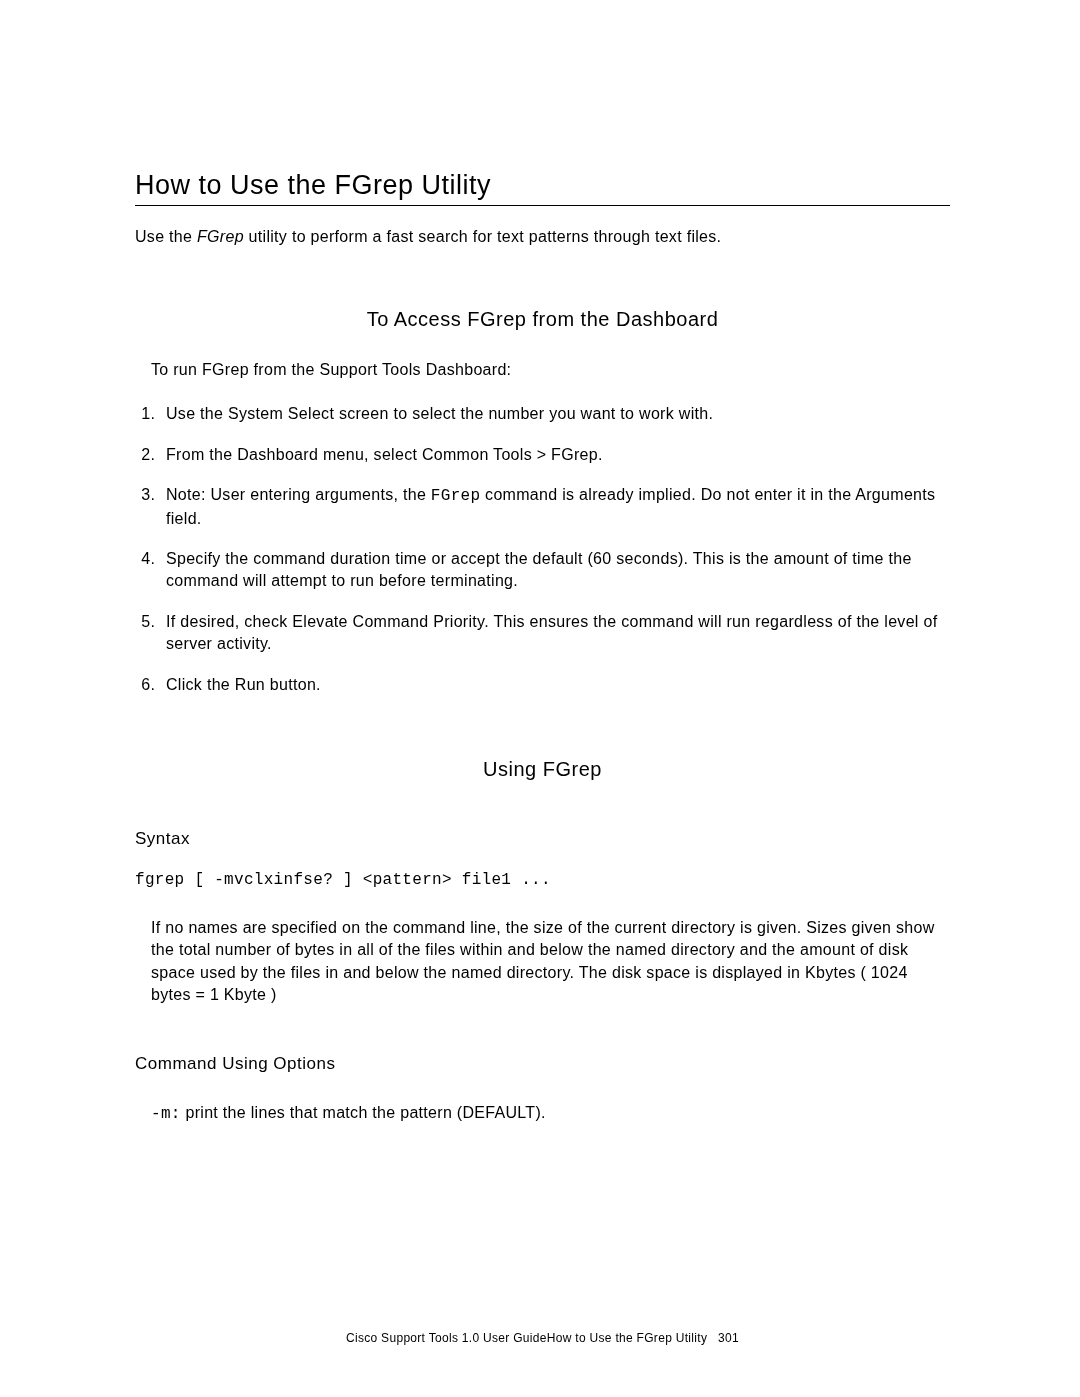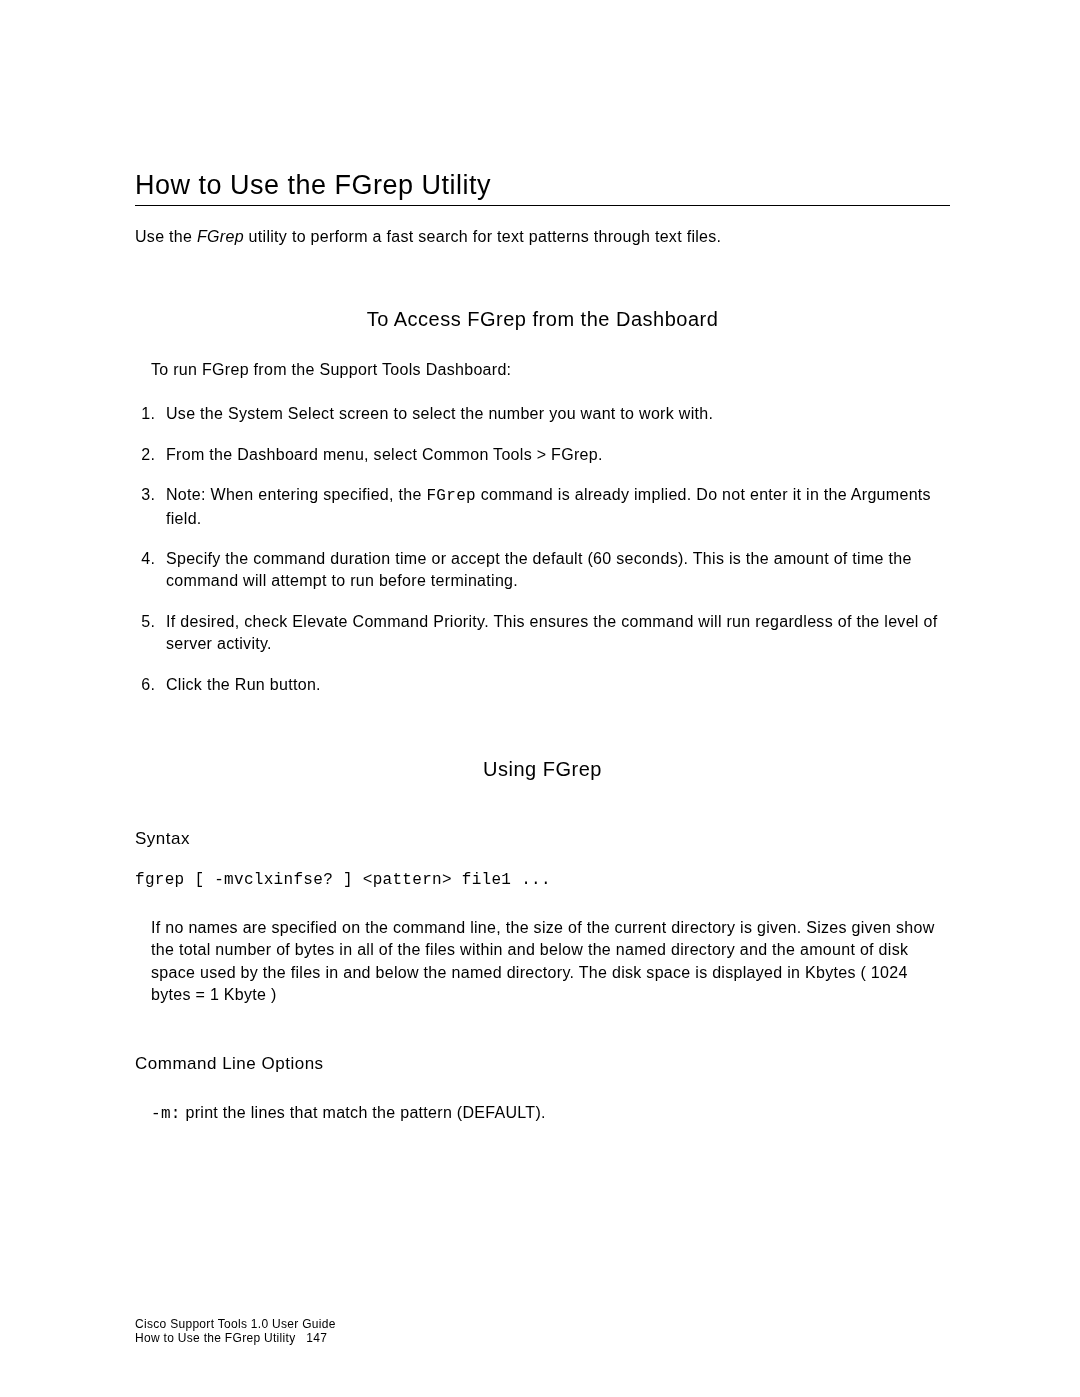--- a/index.html
+++ b/index.html
@@ -78,22 +78,21 @@
     letter-spacing: 0.3px;
   }
   .footer {
     position: absolute;
     bottom: 52px;
     left: 135px;
     right: 130px;
     font-size: 12px;
     letter-spacing: 0.3px;
     display: flex;
-    justify-content: flex-start;
-    flex-direction: column;
+    justify-content: center;
   }
 </style>
 </head>
 <body>
 
 <div class="page">
 
   <h1 class="h1">How to Use the FGrep Utility</h1>
 
   <p class="intro">
@@ -102,43 +101,43 @@
 
   <h2 class="h2">To Access FGrep from the Dashboard</h2>
 
   <p class="p">To run FGrep from the Support Tools Dashboard:</p>
 
   <ol class="ol">
     <li>Use the System Select screen to select the number you want to work with.</li>
     <li>From the Dashboard menu, select Common Tools &gt; FGrep.</li>
     <li>
       <div class="note">
-        <span>Note: When entering specified, the </span><span class="mono">FGrep</span><span> command is already implied. Do not enter it in the Arguments field.</span>
+        <span>Note: User entering arguments, the </span><span class="mono">FGrep</span><span> command is already implied. Do not enter it in the Arguments field.</span>
       </div>
     </li>
     <li>Specify the command duration time or accept the default (60 seconds). This is the amount of time the command will attempt to run before terminating.</li>
     <li>If desired, check Elevate Command Priority. This ensures the command will run regardless of the level of server activity.</li>
     <li>Click the Run button.</li>
   </ol>
 
   <h2 class="h2">Using FGrep</h2>
 
   <h3 class="h3">Syntax</h3>
 
   <p class="syntax-line">fgrep [ -mvclxinfse? ] &lt;pattern&gt; file1 ...</p>
 
   <p class="p">If no names are specified on the command line, the size of the current directory is given. Sizes given show the total number of bytes in all of the files within and below the named directory and the amount of disk space used by the files in and below the named directory. The disk space is displayed in Kbytes ( 1024 bytes = 1 Kbyte )</p>
 
-  <h3 class="h3">Command Line Options</h3>
+  <h3 class="h3">Command Using Options</h3>
 
 
   <p class="p">
     <span class="mono">-m:</span><span> print the lines that match the pattern (DEFAULT).</span>
   </p>
 
   <div class="footer">
     <span>Cisco Support Tools 1.0 User Guide</span>
     <span>
-      <span>How to Use the FGrep Utility</span>&nbsp;&nbsp;&nbsp;<span>147</span>
+      <span>How to Use the FGrep Utility</span>&nbsp;&nbsp;&nbsp;<span>301</span>
     </span>
   </div>
 
 </div>
 
 </body></html>

